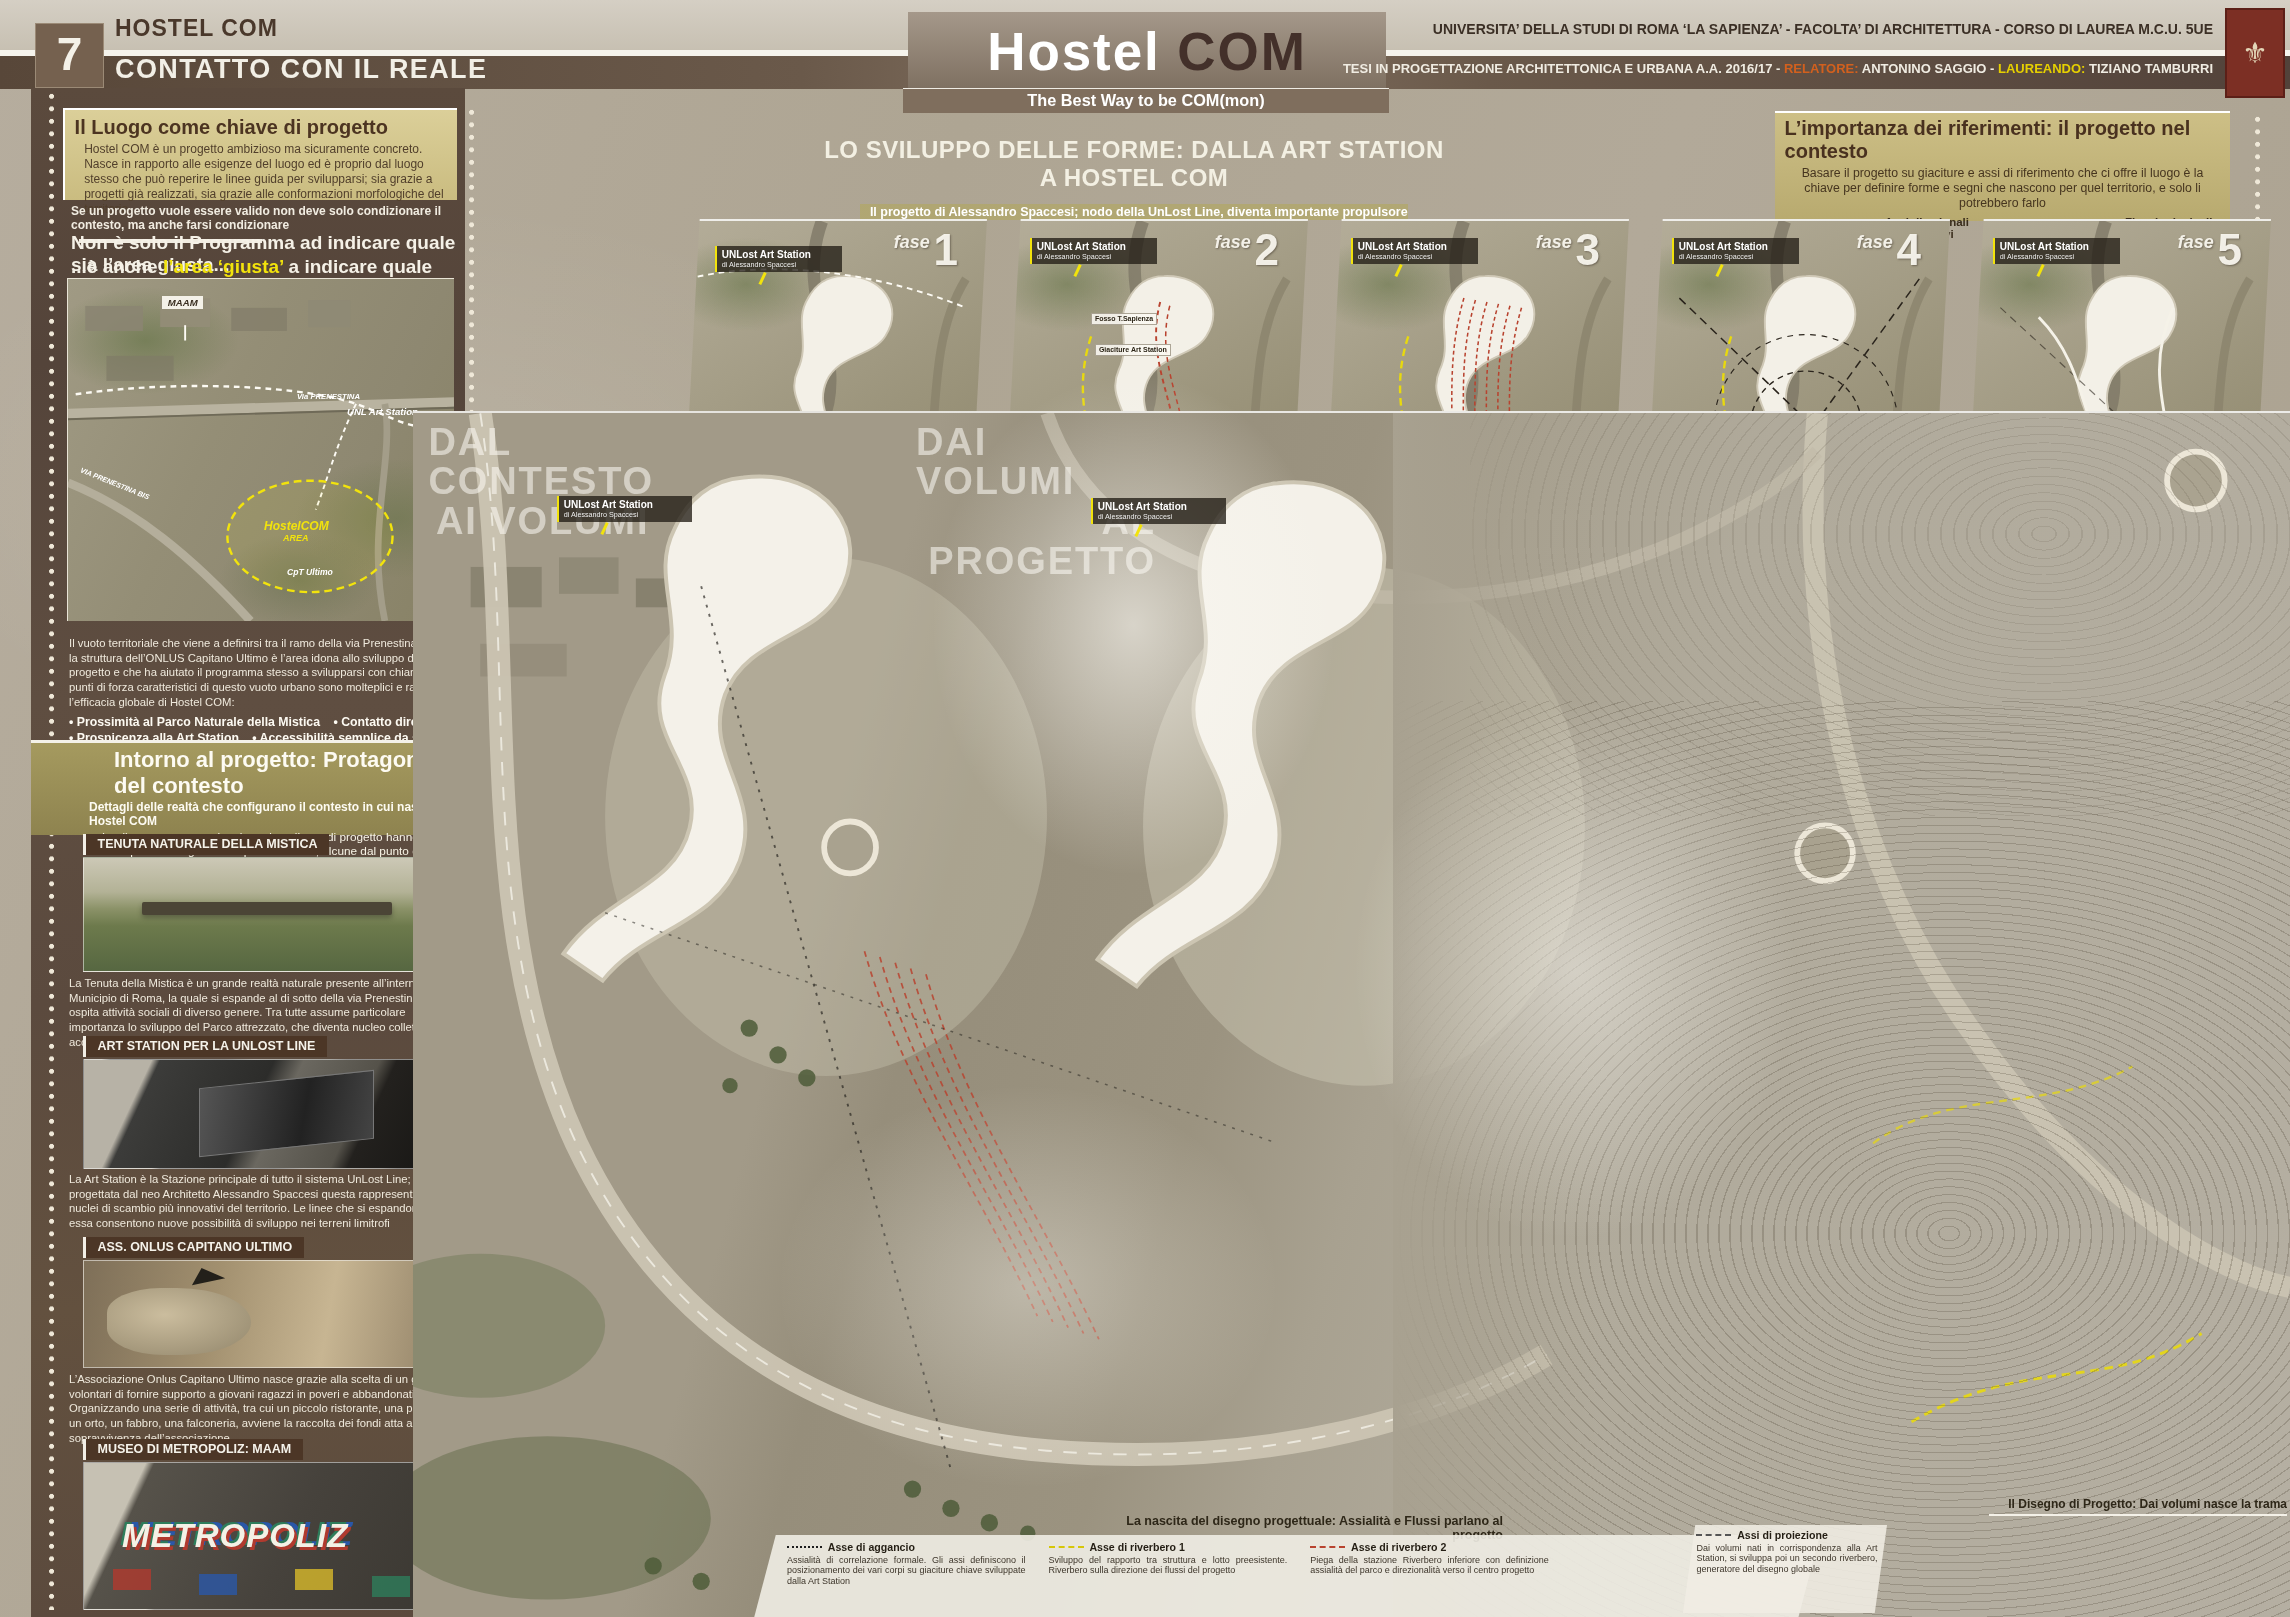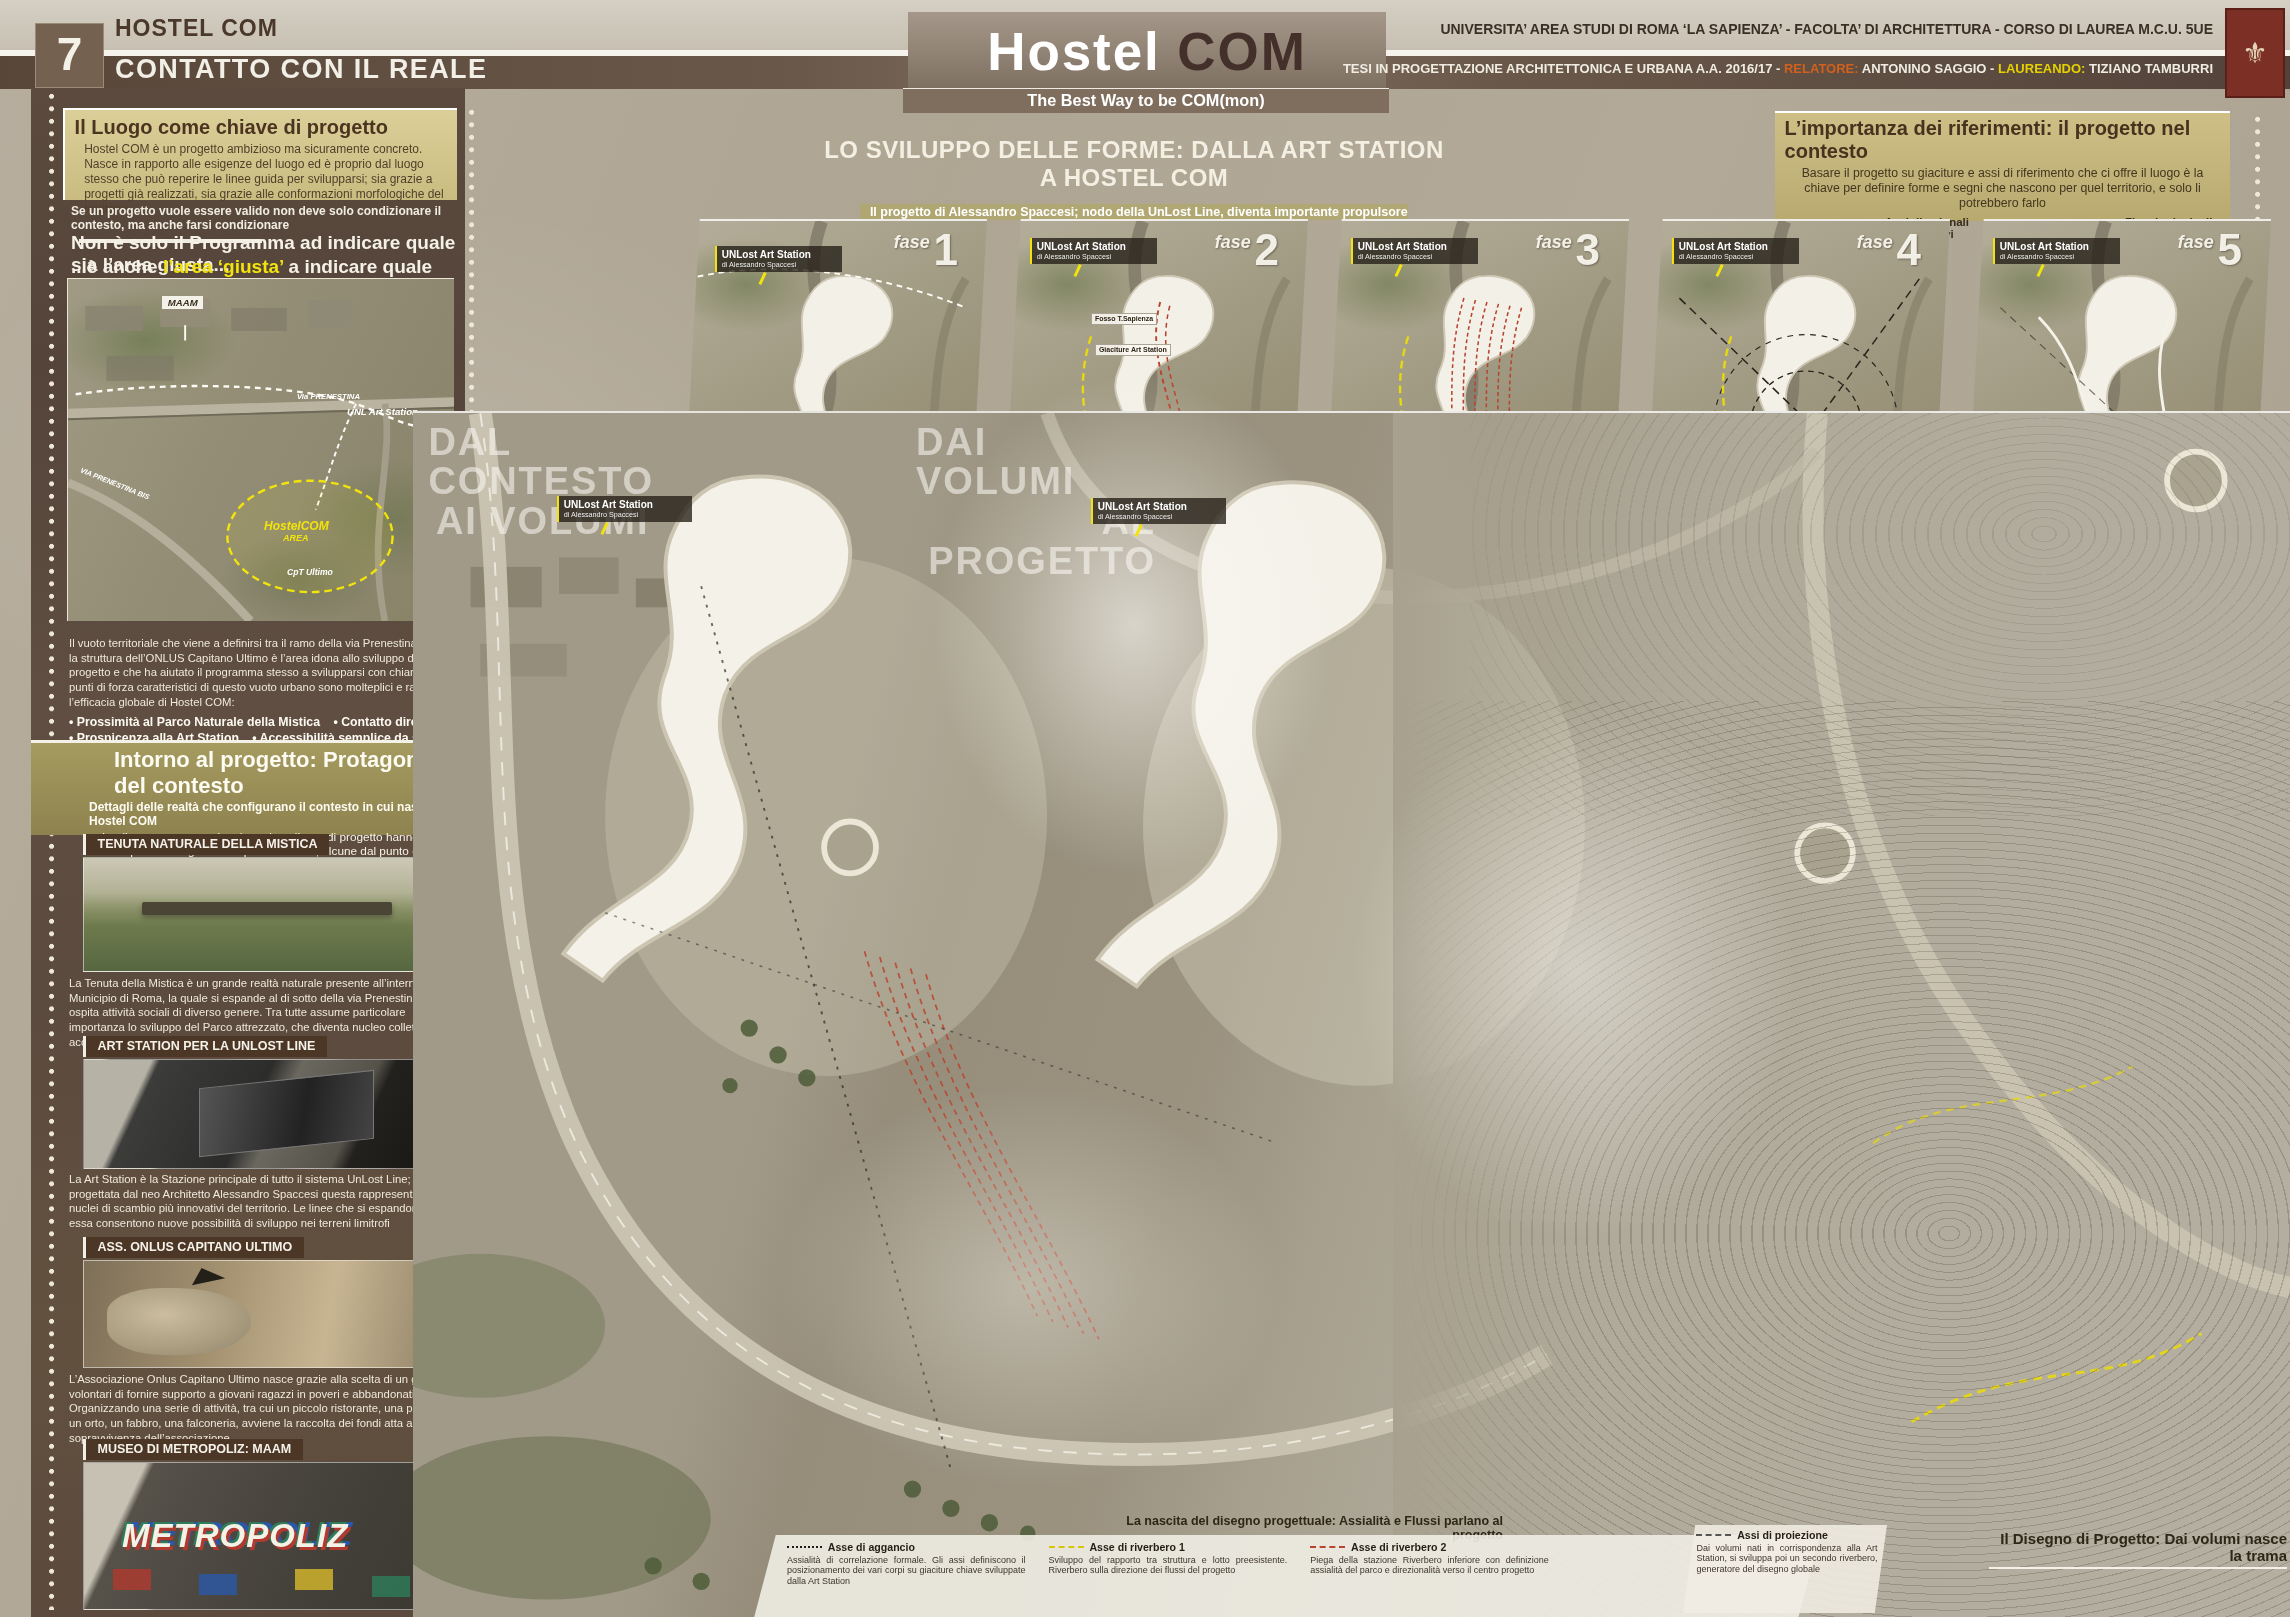--- a/index.html
+++ b/index.html
@@ -119,41 +119,41 @@
   .wmark .l2{display:block;text-align:right;}
   .legband{position:absolute;left:336px;top:1122px;width:1071px;height:102px;background:rgba(240,237,228,.9);
     clip-path:polygon(2.5% 0,100% 0,97.5% 100%,0 100%);display:flex;padding:5.8px 29px 0 38px;box-sizing:border-box;}
   .legitem{width:252px;margin-right:9.6px;}
   .legitem .hd{display:flex;align-items:center;font-size:10.6px;font-weight:800;color:#241e14;margin-bottom:1.9px;}
   .sym{display:inline-block;width:35px;margin-right:5.8px;}
   .legitem .bd{font-size:9px;color:#3d352a;line-height:1.18;text-align:justify;padding-right:13.4px;}
   .legitem5{position:absolute;left:1270px;top:1112px;width:204px;height:88px;background:rgba(240,237,228,.88);
     clip-path:polygon(6% 0,100% 0,94% 100%,0 100%);padding:3.8px 9.6px 0 13.4px;box-sizing:border-box;}
   .midcap{position:absolute;left:713px;top:1101px;width:377px;text-align:right;font-size:12.5px;font-weight:800;color:#2e2718;}
-  .rightcap{position:absolute;left:1576px;top:1084px;width:298px;text-align:right;font-size:15px;font-weight:800;color:#2e2718;margin-top:33px;}
+  .rightcap{position:absolute;left:1576px;top:1084px;width:298px;text-align:right;font-size:12px;font-weight:800;color:#2e2718;}
   .rightcap i{display:block;border-top:2.9px solid #f4f1e8;margin-top:2.9px;}
 </style>
 </head>
 <body>
 
 <div id="board">
 
   <div class="abs topstrip"></div>
   <div class="abs whiteband"></div>
   <div class="abs darkband"></div>
   <div class="abs numbox">7</div>
   <div class="abs hostelcom-small">HOSTEL COM</div>
   <div class="abs contatto">CONTATTO CON IL REALE</div>
   <div class="abs titlebg"></div>
   <div class="abs title">
     <span class="w">Hostel</span>
     <span class="c">COM</span>
   </div>
   <div class="abs subband">The Best Way to be COM(mon)</div>
-  <div class="abs uniline">UNIVERSITA’ AREA STUDI DI ROMA ‘LA SAPIENZA’ - FACOLTA’ DI ARCHITETTURA - CORSO DI LAUREA M.C.U. 5UE</div>
+  <div class="abs uniline">UNIVERSITA’ DELLA STUDI DI ROMA ‘LA SAPIENZA’ - FACOLTA’ DI ARCHITETTURA - CORSO DI LAUREA M.C.U. 5UE</div>
   <div class="abs thesisline">
     <span>TESI IN PROGETTAZIONE ARCHITETTONICA E URBANA A.A. 2016/17 - </span><span class="rel">RELATORE:</span><span> ANTONINO SAGGIO - </span><span class="lau">LAUREANDO:</span><span> TIZIANO TAMBURRI</span>
   </div>
   <div class="abs logo">
       <span>⚜</span>
     </div>
 
   <div class="abs leftback"></div>
   <div class="abs dots" style="left:48px;top:92px;height:1518px;"></div>
   <div class="abs dots" style="left:468px;top:108px;height:307px;"></div>

